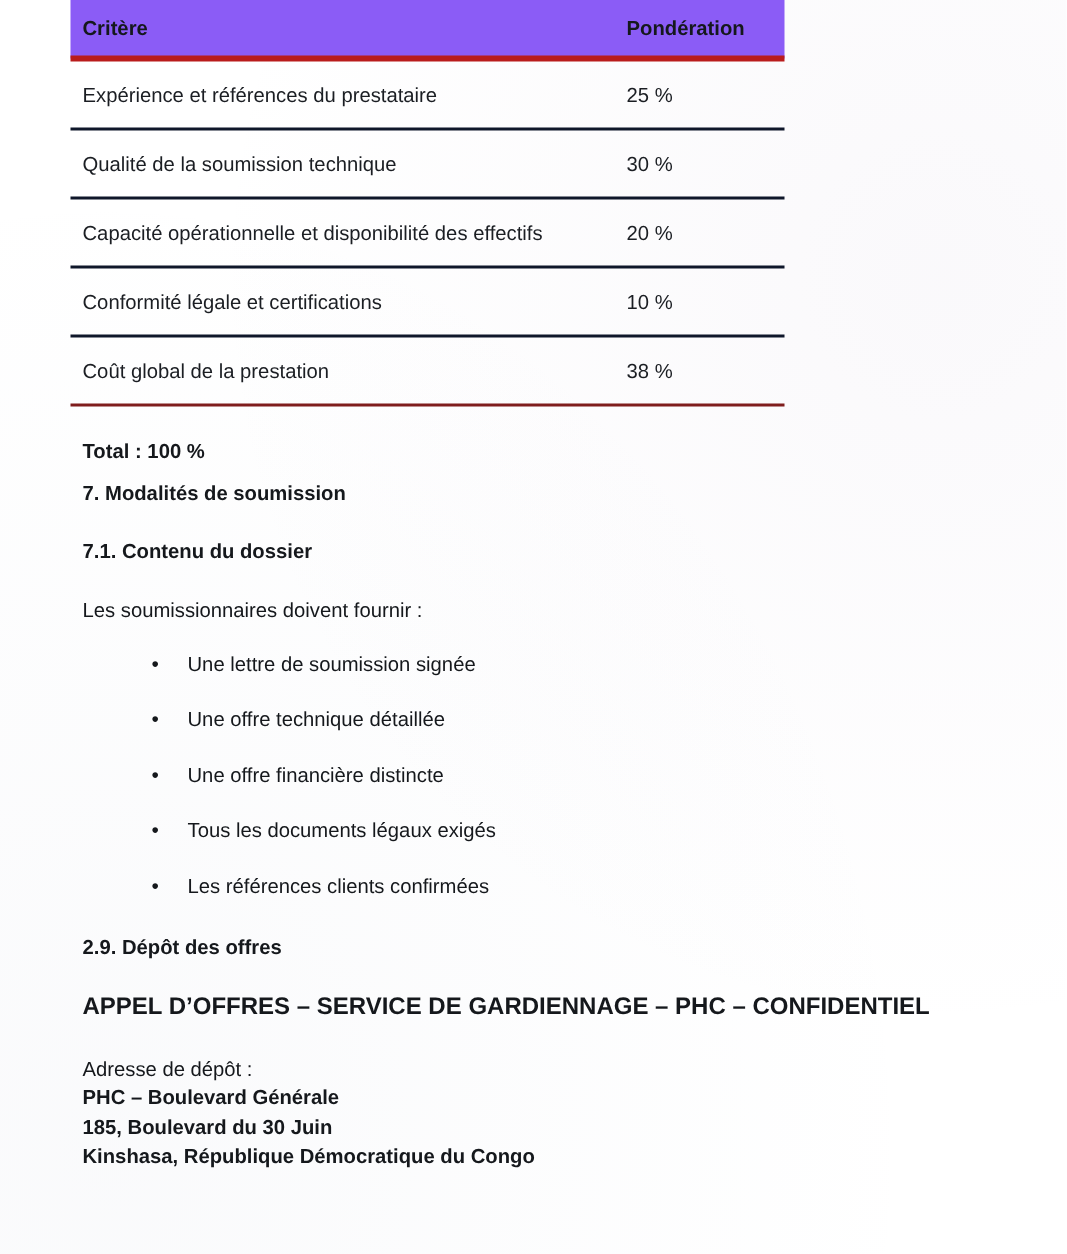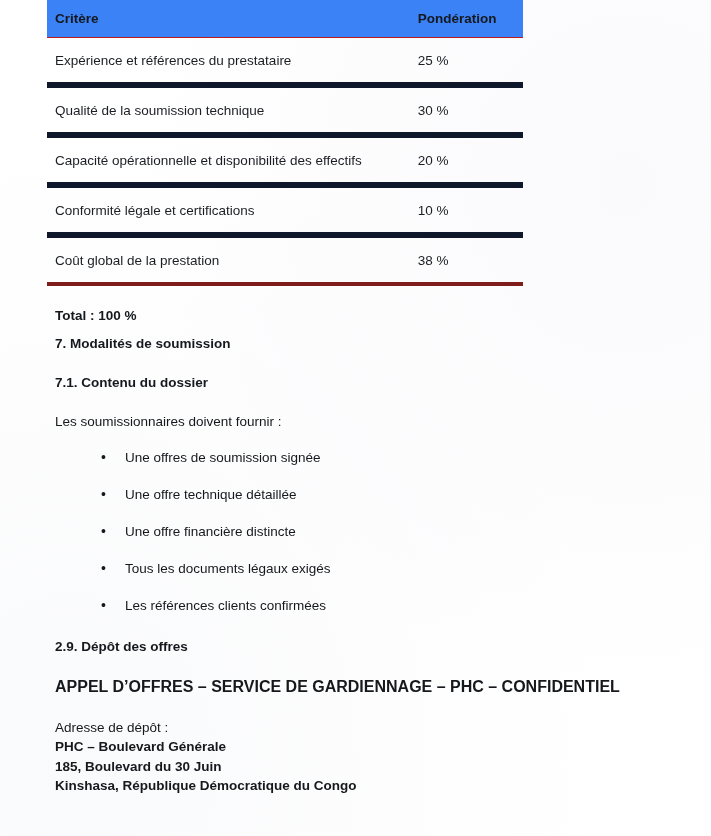--- a/index.html
+++ b/index.html
@@ -49,33 +49,33 @@
     text-align: left;
     vertical-align: middle;
     font-size: 13.5px;
     padding: 0;
   }
   table.criteria thead th {
     font-weight: bold;
     font-size: 13.5px;
     color: #15181c;
     height: 37px;
-    background: #3b82f6;
-    border-bottom: 1px solid #b91c1c;
+    background: #8b5cf6;
+    border-bottom: 4px solid #b91c1c;
   }
   table.criteria thead th.c1 { padding-left: 8px; width: 370px; }
   table.criteria thead th.c2 { width: 106px; }
   table.criteria tbody td {
     height: 44px;
-    border-bottom: 6px solid #0f172a;
+    border-bottom: 2px solid #0f172a;
     color: #1b1e23;
     font-size: 13.5px;
   }
   table.criteria tbody td.c1 { padding-left: 8px; }
-  table.criteria tbody tr:last-child td { border-bottom: 4px solid #7f1d1d; }
+  table.criteria tbody tr:last-child td { border-bottom: 2px solid #7f1d1d; }
 
   .total-line {
     font-weight: bold;
     font-size: 13.5px;
     margin: 22px 0 0 8px;
   }
 
   h2.sec {
     font-size: 13.5px;
     font-weight: bold;
@@ -164,21 +164,21 @@
 
     <div class="total-line">Total : 100 %</div>
 
     <h2 class="sec">7. Modalités de soumission</h2>
 
     <h3 class="sub">7.1. Contenu du dossier</h3>
 
     <p class="para">Les soumissionnaires doivent fournir :</p>
 
     <ul class="bullets">
-      <li>Une offres de soumission signée</li>
+      <li>Une lettre de soumission signée</li>
       <li>Une offre technique détaillée</li>
       <li>Une offre financière distincte</li>
       <li>Tous les documents légaux exigés</li>
       <li>Les références clients confirmées</li>
     </ul>
 
     <h3 class="sub">2.9. Dépôt des offres</h3>
 
 
     <p class="bold-line">APPEL D’OFFRES – SERVICE DE GARDIENNAGE – PHC – CONFIDENTIEL</p>

